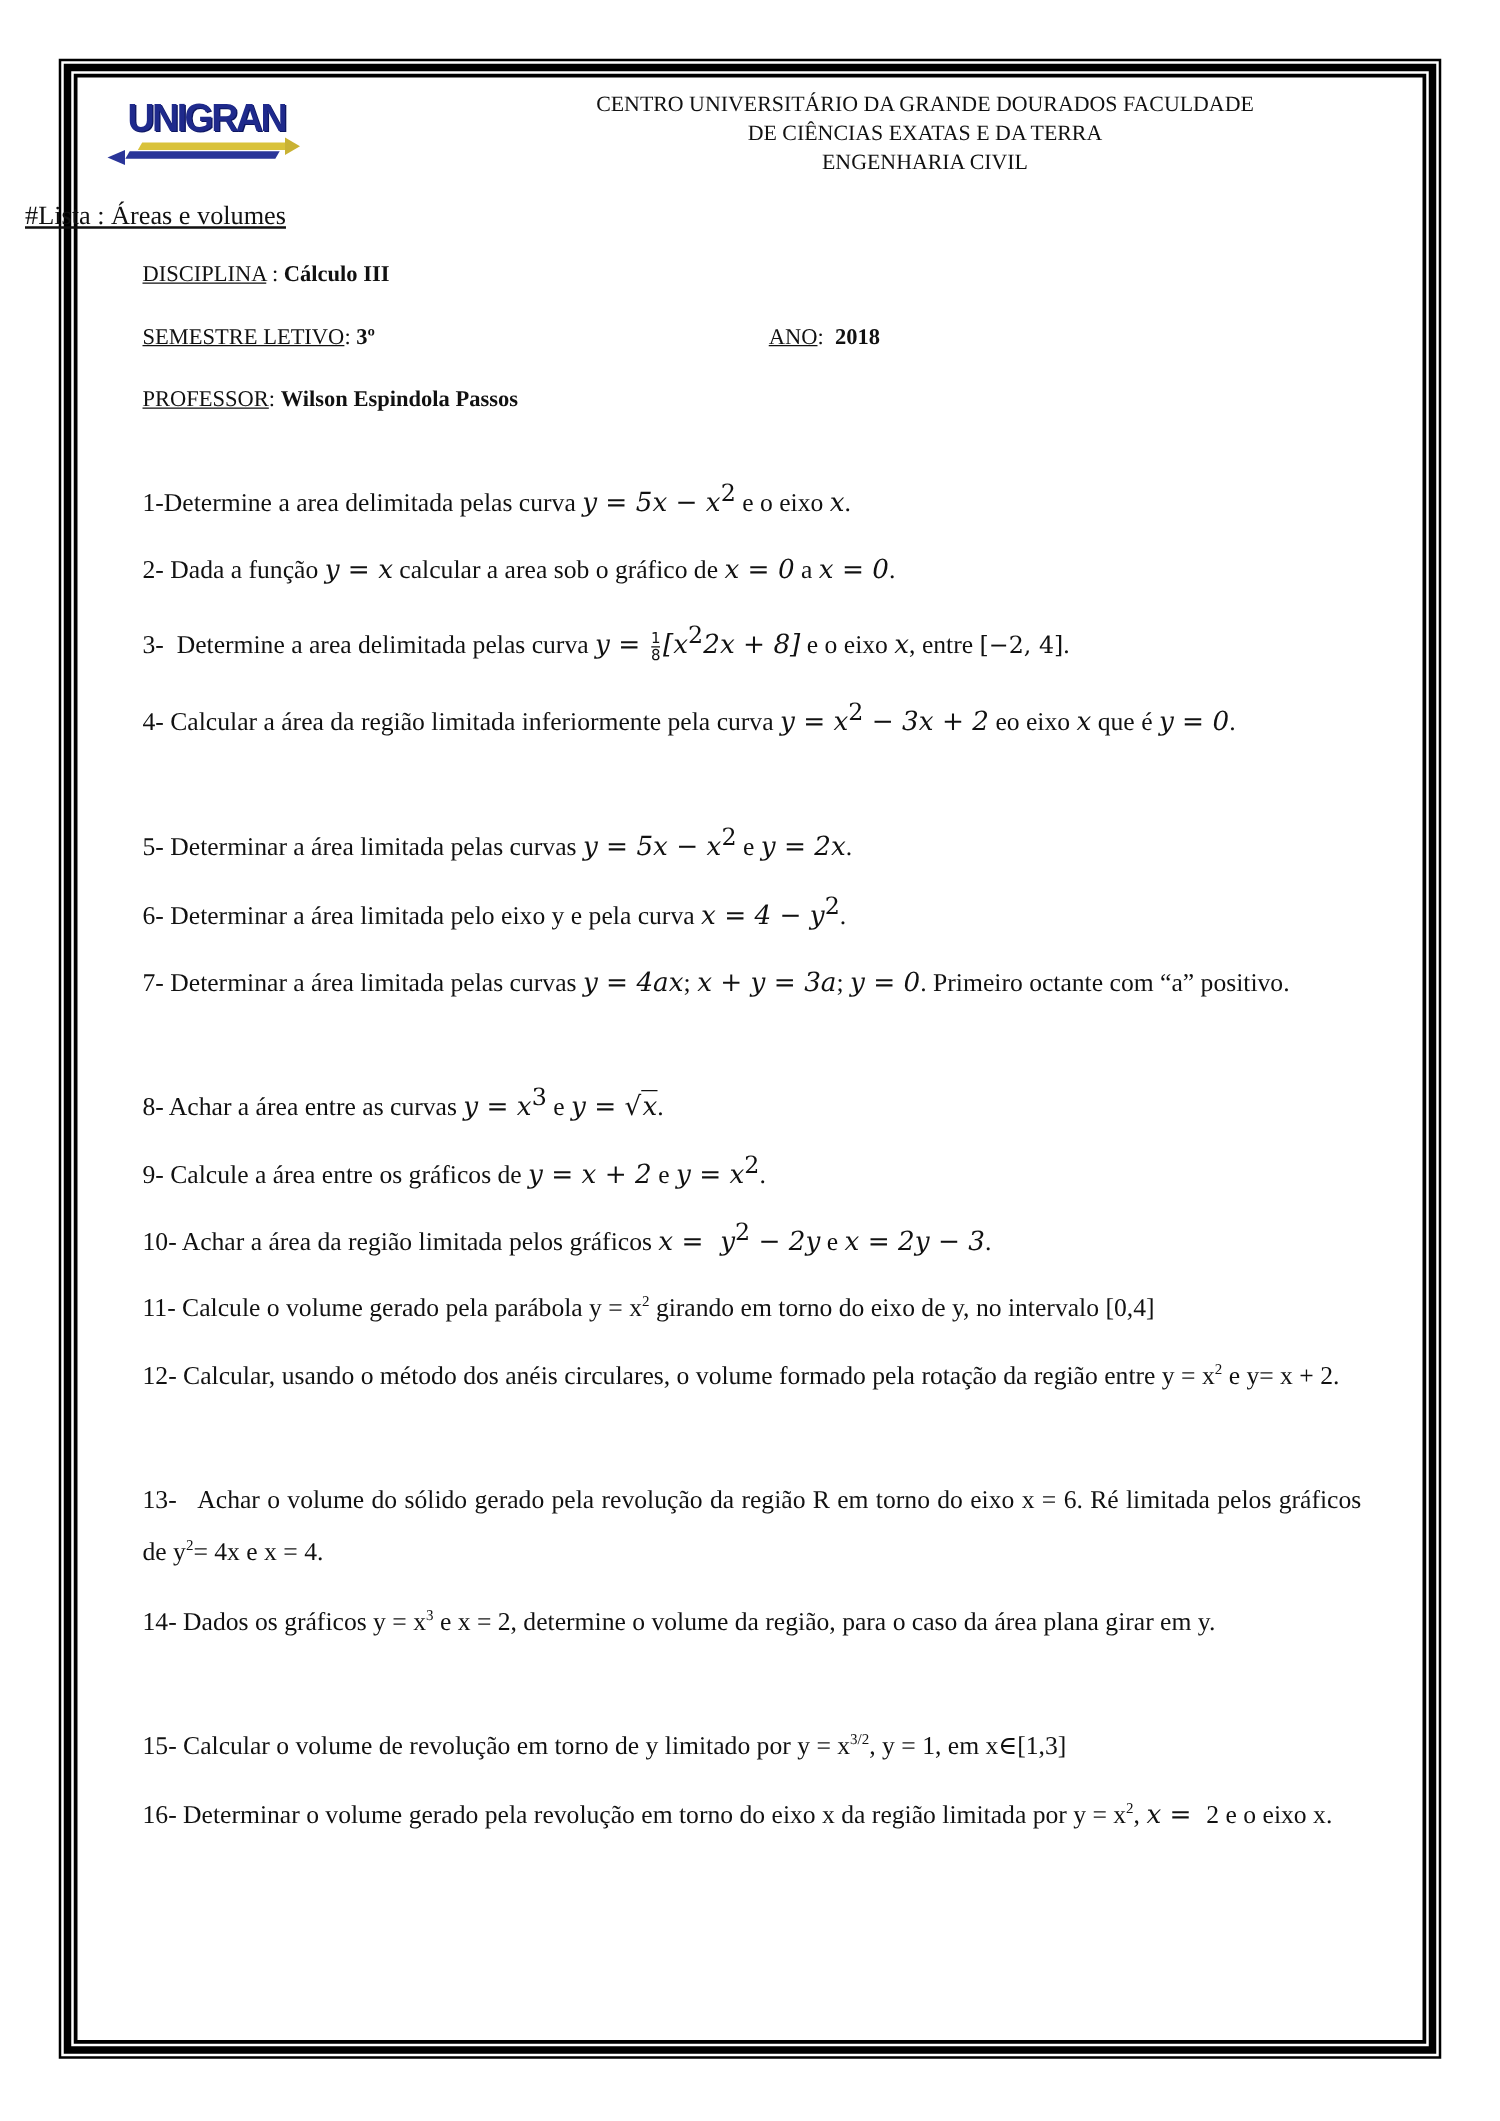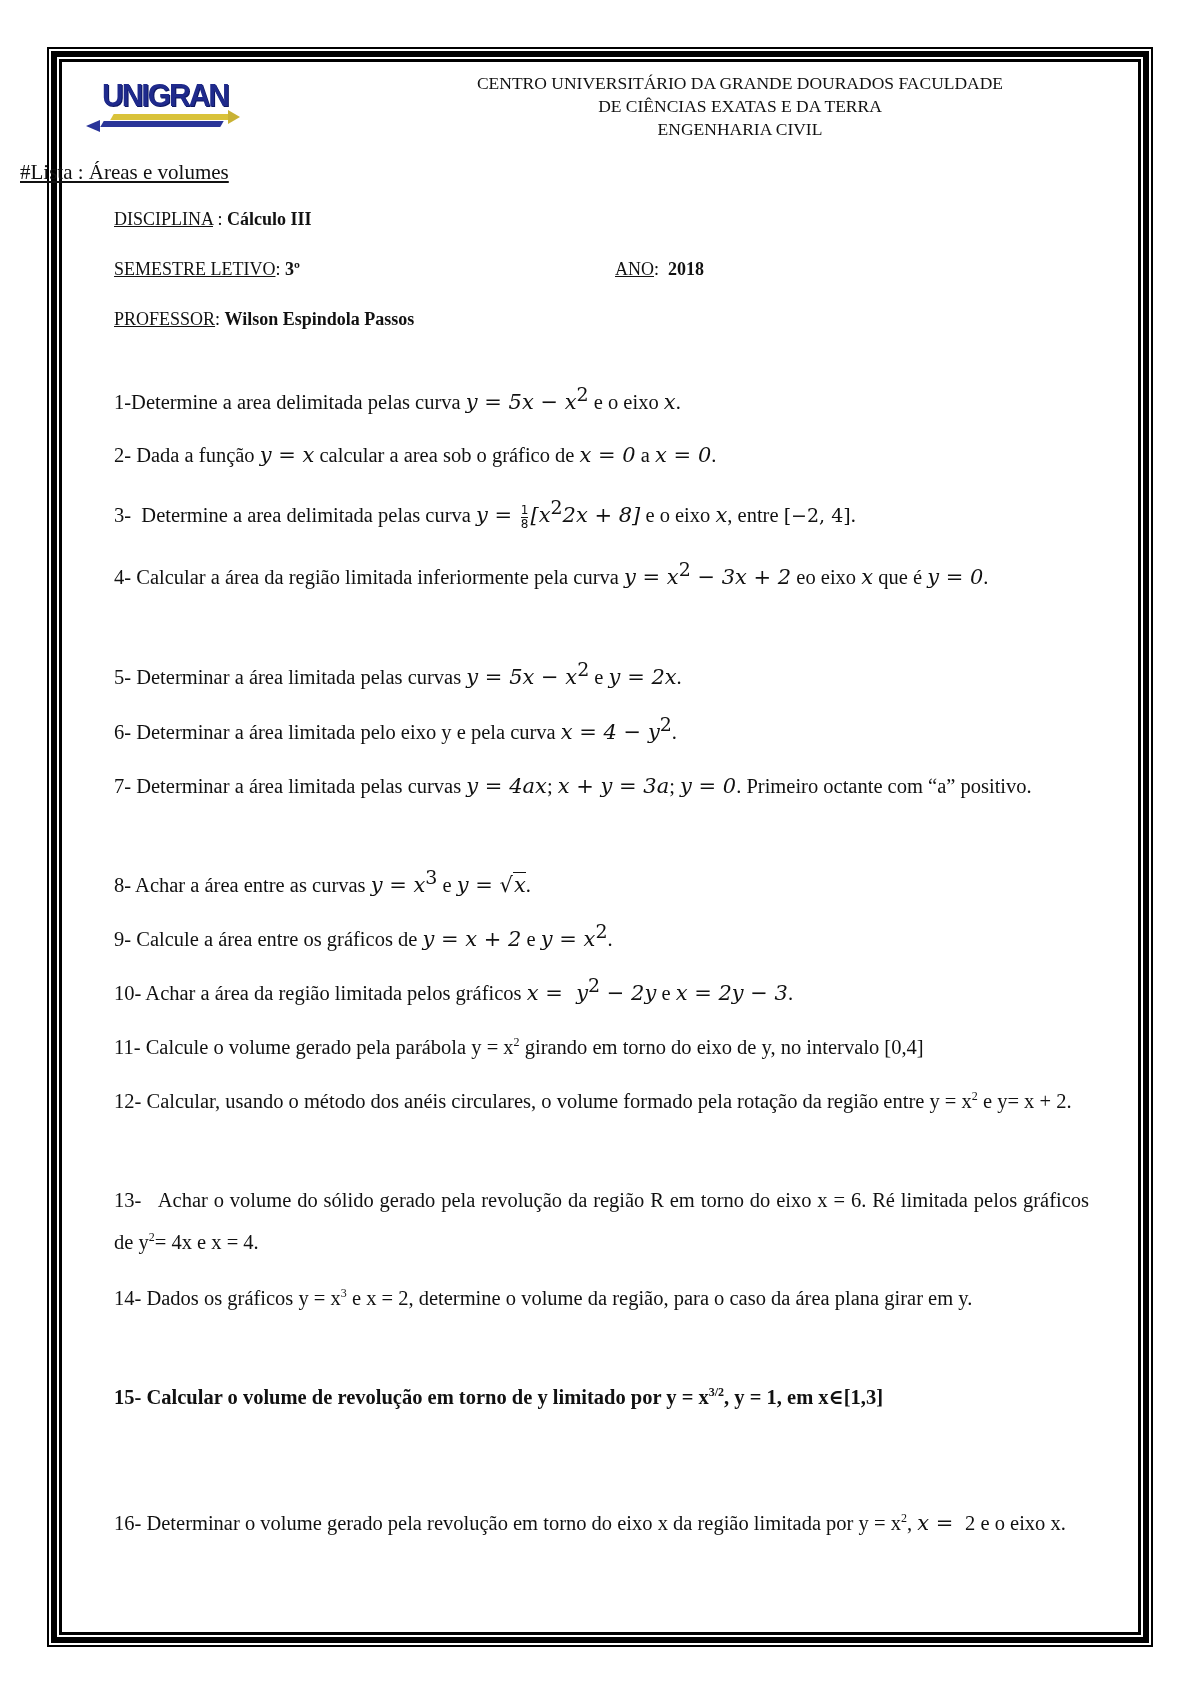--- a/index.html
+++ b/index.html
@@ -137,19 +137,19 @@
 </div>
 
 <div class="q" style="top:1179px; text-align-last:left;">
   <span style="white-space:pre-wrap">13-   Achar o volume do sólido gerado pela revolução da região R em torno do eixo x = 6. Ré limitada pelos gráficos de y</span><sup>2</sup><span>= 4x e x = 4.</span>
 </div>
 
 <div class="q" style="top:1277px; text-align-last:left;font-family:Liberation Serif, serif;">
   <span>14- Dados os gráficos y = x</span><sup>3</sup><span> e x = 2, determine o volume da região, para o caso da área plana girar em y.</span>
 </div>
 
-<div class="q" style="top:1376px; text-align:left;font-weight:bold;">
+<div class="q" style="top:1376px; text-align:left;">
   <span>15- Calcular o volume de revolução em torno de y limitado por y = x</span><sup>3/2</sup><span>, y = 1, em x∈[1,3]</span>
 </div>
 
-<div class="q" style="top:1502px; text-align-last:left;">
+<div class="q" style="top:1430px; text-align-last:left;">
   <span>16- Determinar o volume gerado pela revolução em torno do eixo x da região limitada por y = x</span><sup>2</sup><span>, </span><span class="m" style="white-space:pre">x = </span><span> 2 e o eixo x.</span>
 </div>
 
 </body></html>

